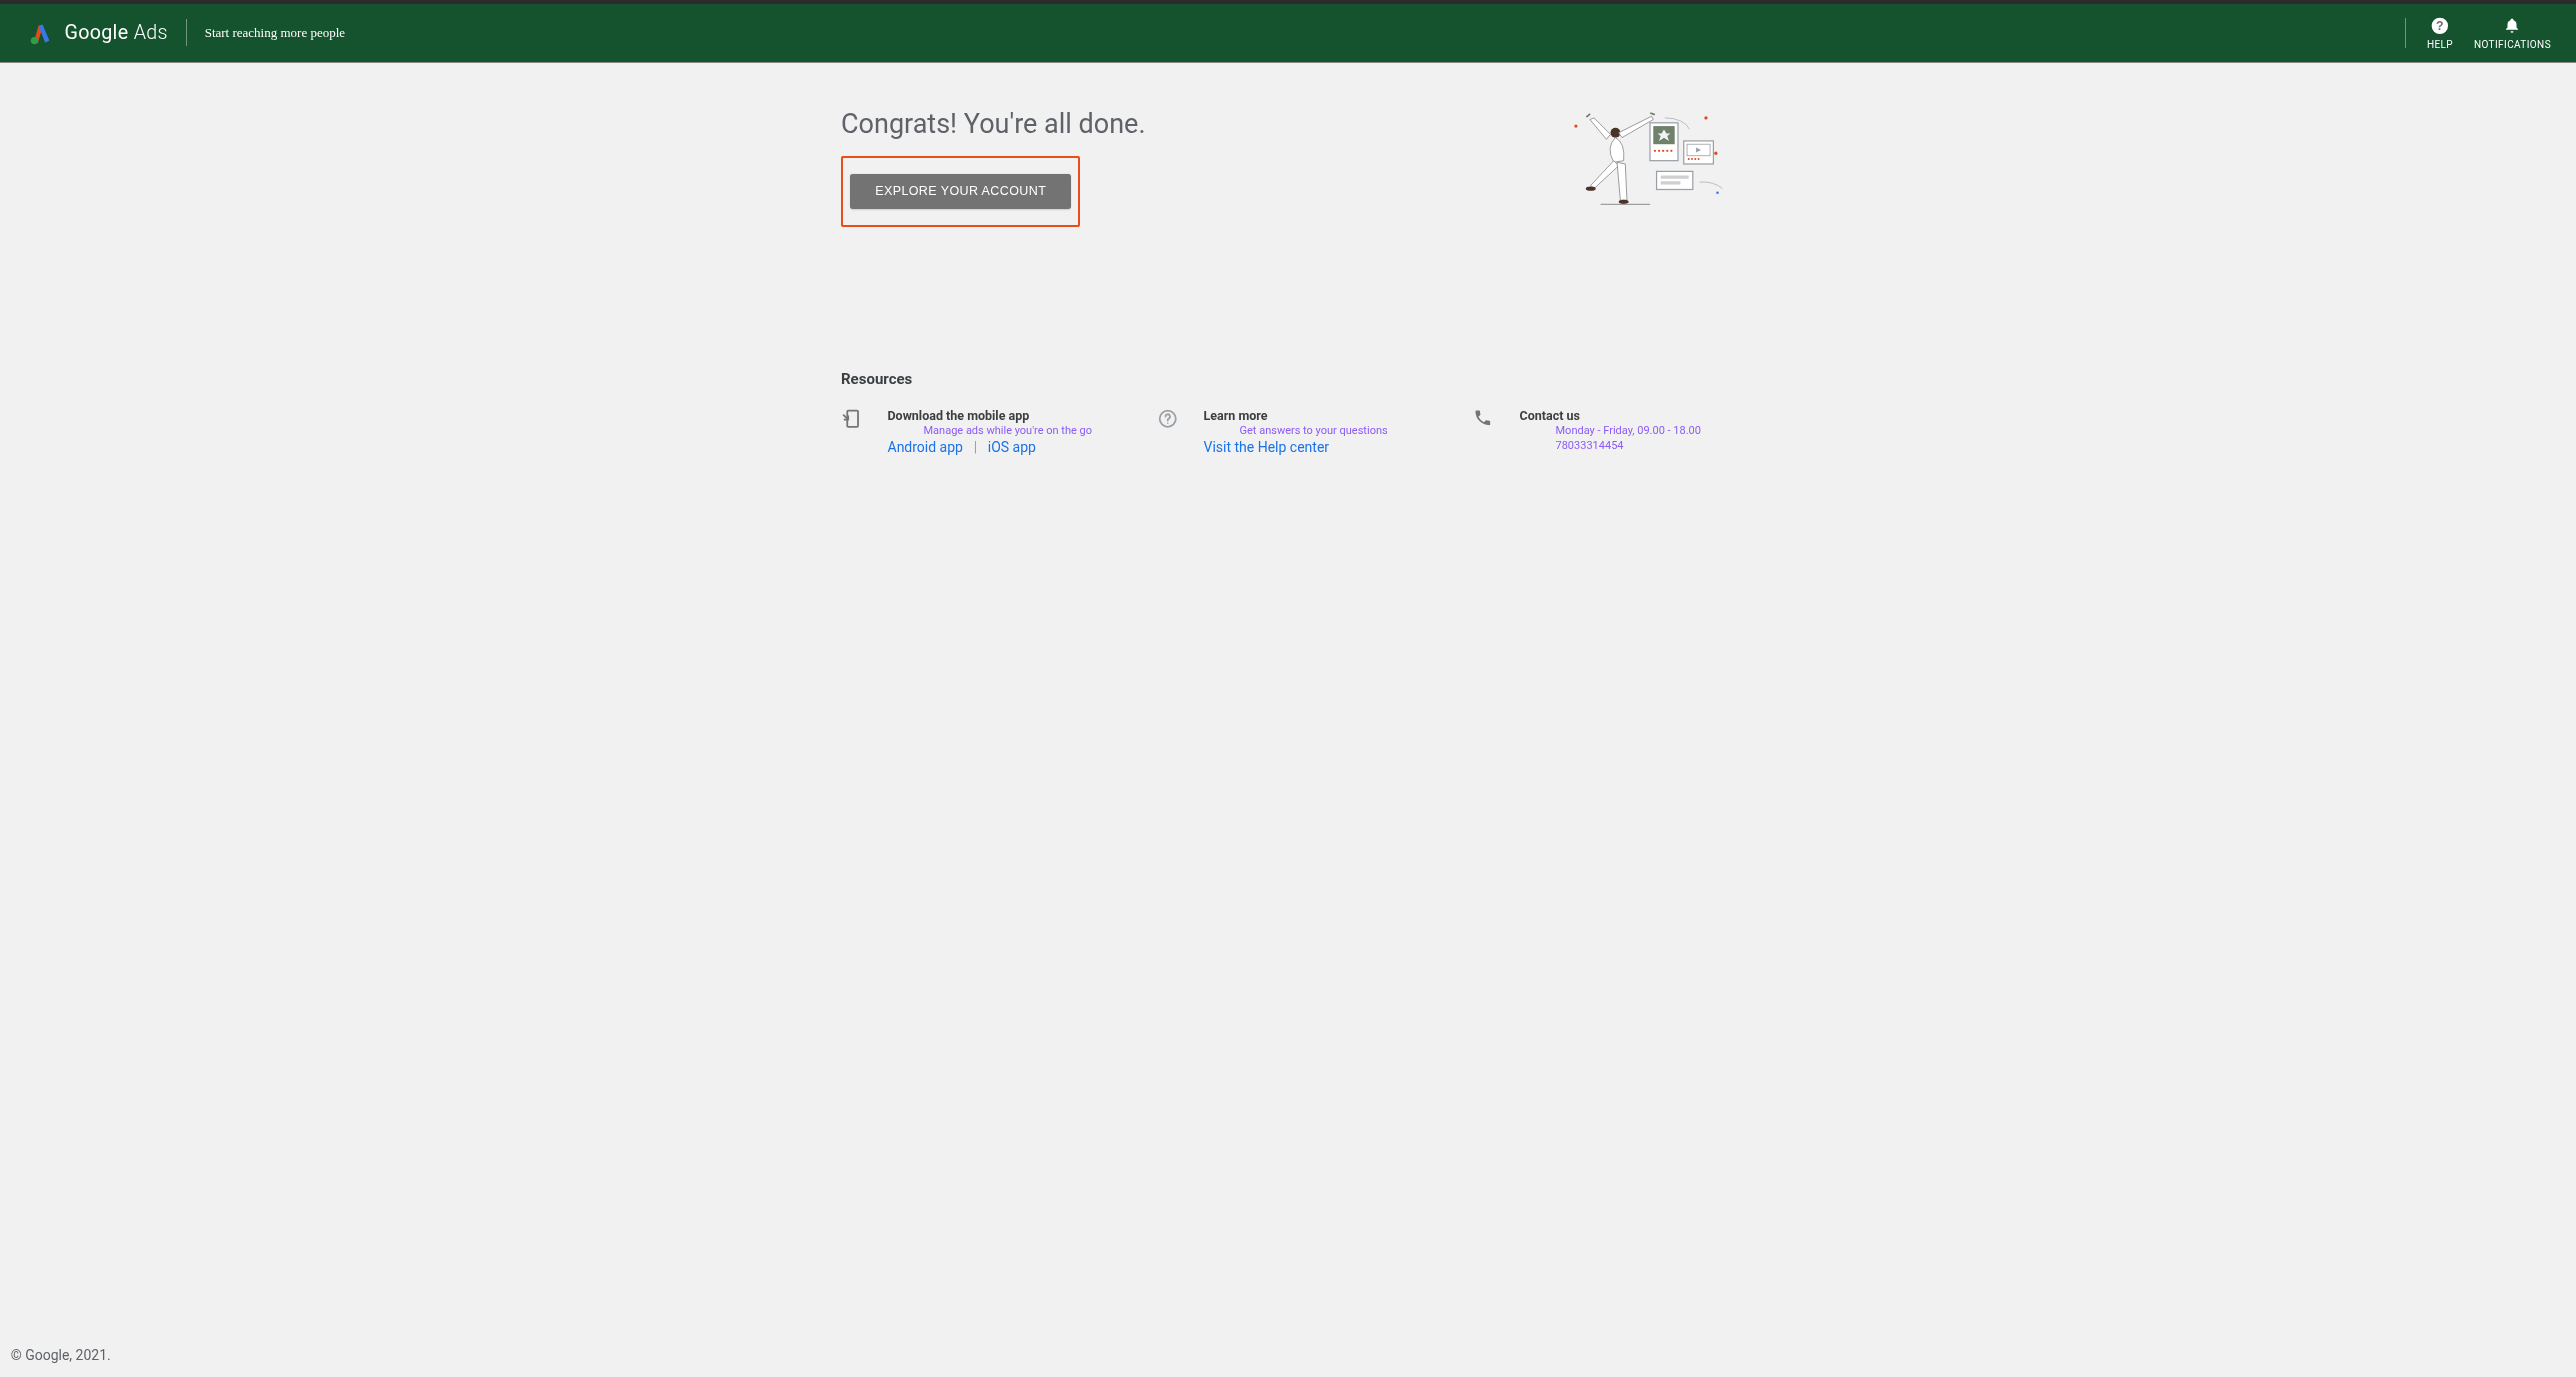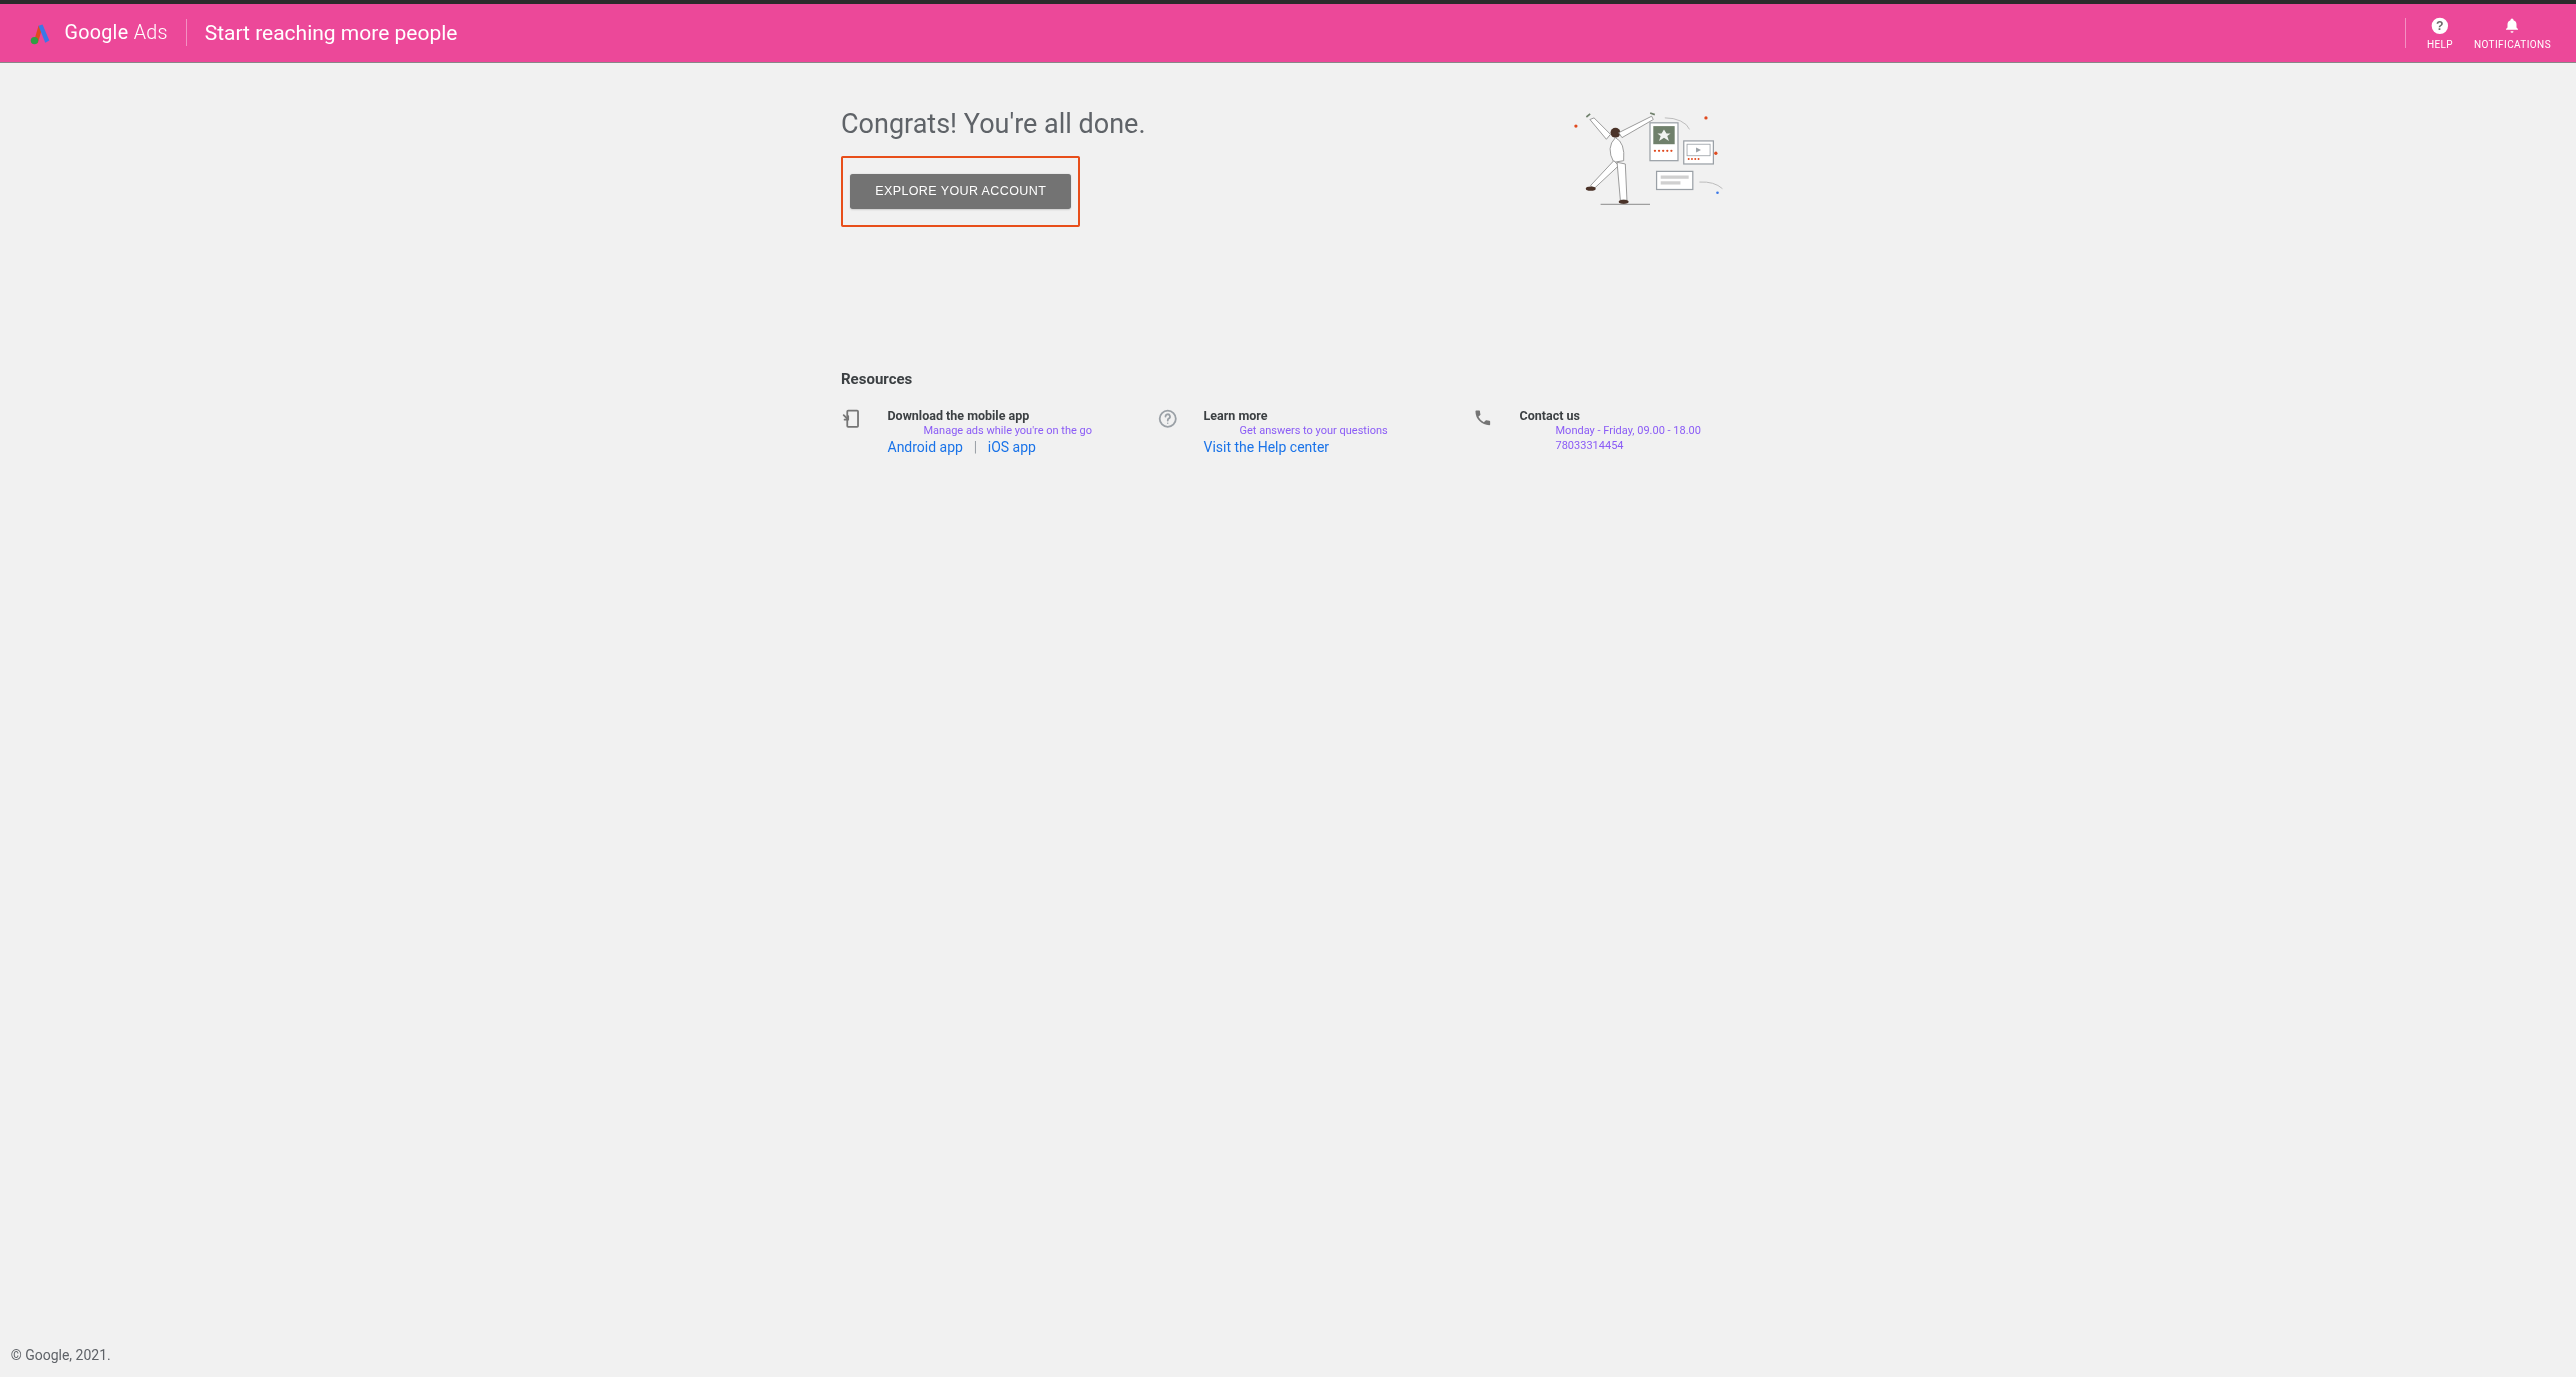--- a/index.html
+++ b/index.html
@@ -12,21 +12,21 @@
     flex-direction: column;
     min-height: 100vh;
   }
   
   .top-strip {
     height: 3.6px;
     background: #2b2b2b;
   }
   
   .header {
-    background: #ec4899;
+    background: #14532d;
     height: 59px;
     display: flex;
     align-items: center;
     padding: 0 25px;
     border-bottom: 0.9px solid #888;
   }
   .logo-area {
     display: flex;
     align-items: center;
     gap: 12.5px;
@@ -42,22 +42,23 @@
   }
   .logo-text .ads { font-weight: 300; }
   .divider-v {
     width: 0.9px;
     height: 27px;
     background: rgba(255,255,255,0.4);
     margin: 0 18px;
   }
   .page-subtitle {
     color: #fff;
-    font-size: 21px;
+    font-size: 13px;
     font-weight: 400;
+    font-family: Liberation Serif, serif;
   }
   .header-spacer { flex: 1; }
   .header-actions {
     display: flex;
     align-items: flex-start;
     gap: 16px;
   }
   .action-item {
     display: flex;
     flex-direction: column;

